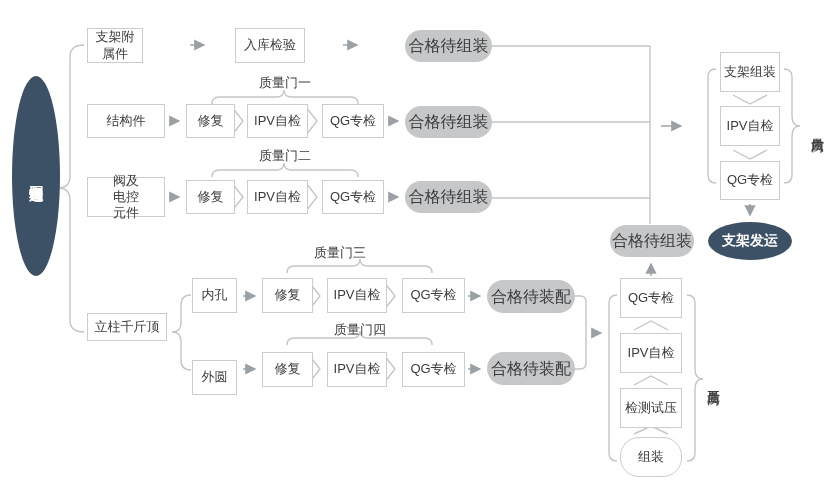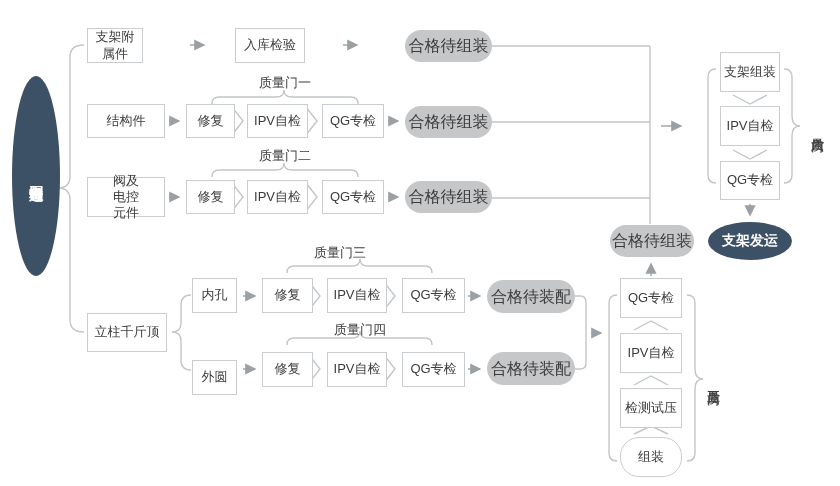--- a/index.html
+++ b/index.html
@@ -128,21 +128,21 @@
   <div class="node box" style="left:322px;top:104px;width:62px;height:34px;">QG专检</div>
   <div class="node pill" style="left:405px;top:106px;width:87px;height:32px;">合格待组装</div>
 
   <div class="gate-label" style="left:245px;top:147px;width:80px;">质量门二</div>
   <div class="node box wrap4" style="left:87px;top:177px;width:78px;height:40px;">阀及电控元件</div>
   <div class="node box" style="left:186px;top:180px;width:49px;height:34px;">修复</div>
   <div class="node box" style="left:247px;top:180px;width:61px;height:34px;">IPV自检</div>
   <div class="node box" style="left:322px;top:180px;width:62px;height:34px;">QG专检</div>
   <div class="node pill" style="left:405px;top:181px;width:87px;height:32px;">合格待组装</div>
 
-  <div class="node box" style="left:87px;top:313px;width:80px;height:39px;">立柱千斤顶</div>
+  <div class="node box" style="left:87px;top:313px;width:80px;height:28px;">立柱千斤顶</div>
 
   <div class="gate-label" style="left:300px;top:244px;width:80px;">质量门三</div>
   <div class="node box" style="left:192px;top:278px;width:45px;height:35px;">内孔</div>
   <div class="node box" style="left:262px;top:278px;width:51px;height:35px;">修复</div>
   <div class="node box" style="left:327px;top:278px;width:60px;height:35px;">IPV自检</div>
   <div class="node box" style="left:402px;top:278px;width:63px;height:35px;">QG专检</div>
   <div class="node pill" style="left:487px;top:280px;width:88px;height:33px;">合格待装配</div>
 
   <div class="gate-label" style="left:320px;top:321px;width:80px;">质量门四</div>
   <div class="node box" style="left:192px;top:360px;width:45px;height:35px;">外圆</div>

